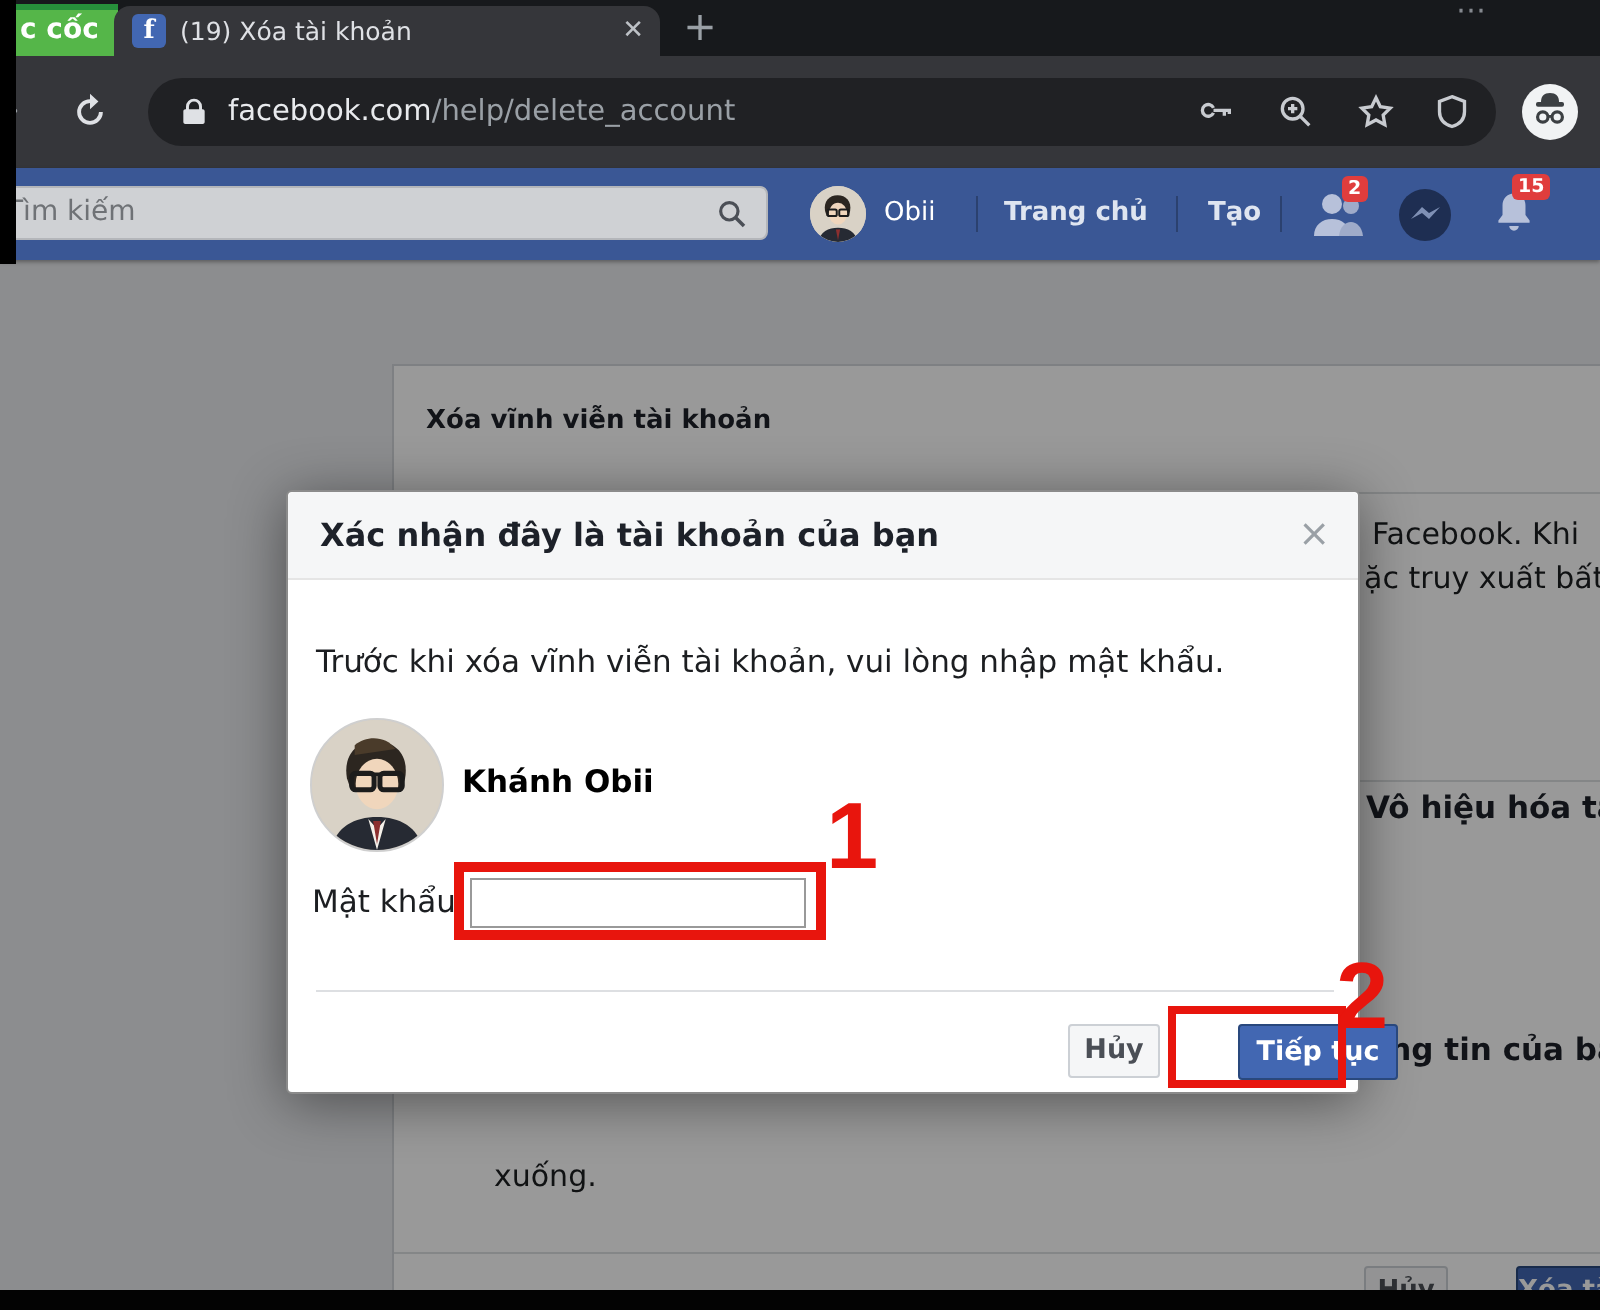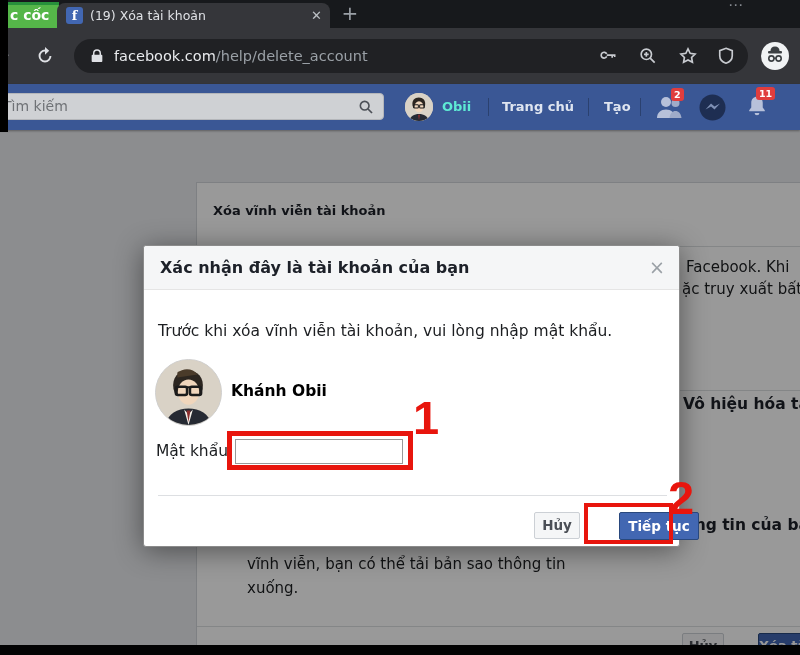--- a/index.html
+++ b/index.html
@@ -39,21 +39,21 @@
   .profile-btn{left:761px;top:14px;width:28px;height:28px;border-radius:50%;background:#f1f3f4;}
 
   
   .fb-header{left:0;top:84px;width:800px;height:46px;background:#3a5795;z-index:8;
     box-shadow:0 1px 2px rgba(0,0,0,.35);}
   .fb-search{left:-30px;top:9px;width:414px;height:27px;background:#cfd1d4;border-radius:4px;
     border:1px solid #b4b6ba;box-sizing:border-box;}
   .fb-search-text{left:32px;top:0;height:25px;line-height:25px;color:#6f7276;font-size:14px;}
   .fb-search-ic{right:9px;top:5px;width:16px;height:16px;}
   .fb-avatar{left:405px;top:9px;width:28px;height:28px;border-radius:50%;overflow:hidden;background:#d8cfc0;}
-  .fb-name{left:442px;top:0;height:46px;line-height:46px;color:#5eead4;font-weight:bold;font-size:13px;text-align:center;}
+  .fb-name{left:442px;top:0;height:46px;line-height:46px;color:#ffffff;font-weight:normal;font-size:13px;text-align:center;}
   .fb-sep{top:14px;width:1px;height:18px;background:rgba(0,0,0,.25);}
   .fb-nav{top:0;height:46px;line-height:46px;color:#dfe5f0;font-weight:bold;font-size:13px;}
   .fb-ic{top:10px;}
   .badge{position:absolute;background:#e03d3d;color:#fff;font-size:9.5px;font-weight:bold;
     border-radius:3px;padding:1px 3px;line-height:11px;}
 
   
   .page{left:0;top:130px;width:800px;height:525px;background:#e9ebee;z-index:1;}
   .card{left:196px;top:52px;width:620px;height:466px;background:#fff;border:1px solid #d3d6db;box-sizing:border-box;}
   .card-heading{left:213px;top:73px;font-size:13px;font-weight:bold;color:#1d2129;}
@@ -204,34 +204,33 @@
     <div class="abs fb-ic" style="left:699px">
       <svg width="27" height="27" viewBox="0 0 27 27">
           <circle cx="13.5" cy="13.5" r="13" fill="#1e2e52"></circle>
           <path d="M6.5 15.5l5.5-6 3.5 3 5.5-3-5.5 6-3.5-3z" fill="#7f90b5"></path>
         </svg>
     </div>
     <div class="abs fb-ic" style="left:744px">
       <svg width="26" height="26" viewBox="0 0 24 24">
           <path fill="#b7c1da" d="M12 2.5c-3.2 0-5.3 2.4-5.3 5.6v4.4L4.8 15v1h14.4v-1l-1.9-2.5V8.1c0-3.2-2.1-5.6-5.3-5.6zM9.8 17.5a2.2 2.2 0 0 0 4.4 0z"></path>
         </svg>
-      <span class="badge" style="left:12px;top:-7px">11</span>
+      <span class="badge" style="left:12px;top:-7px">15</span>
     </div>
   </div>
 
   <div class="abs page">
     <div class="abs card"></div>
     <div class="abs card-heading">Xóa vĩnh viễn tài khoản</div>
     <div class="abs hr" style="left:197px;top:116px;width:618px"></div>
     <div class="abs pg-text" style="left:686px;top:128px">Facebook. Khi</div>
     <div class="abs pg-text" style="left:682px;top:150px">ặc truy xuất bất</div>
     <div class="abs hr" style="left:197px;top:260px;width:618px"></div>
     <div class="abs pg-bold" style="left:683px;top:265px">Vô hiệu hóa tài k</div>
     <div class="abs pg-bold" style="left:684px;top:386px">ông tin của bạn x</div>
-    <div class="abs pg-text" style="left:247px;top:425px">vĩnh viễn, bạn có thể tải bản sao thông tin</div>
     <div class="abs pg-text" style="left:247px;top:449px">xuống.</div>
     <div class="abs hr" style="left:197px;top:496px;width:618px"></div>
     <div class="abs pg-btn-light" style="left:682px;top:503px;width:42px;height:26px">Hủy</div>
     <div class="abs pg-btn-blue" style="left:730px;top:503px;width:86px;height:26px">Xóa tài khoản</div>
   </div>
 
   <div class="abs dim"></div>
 
   <div class="abs modal">
     <div class="abs modal-header">

